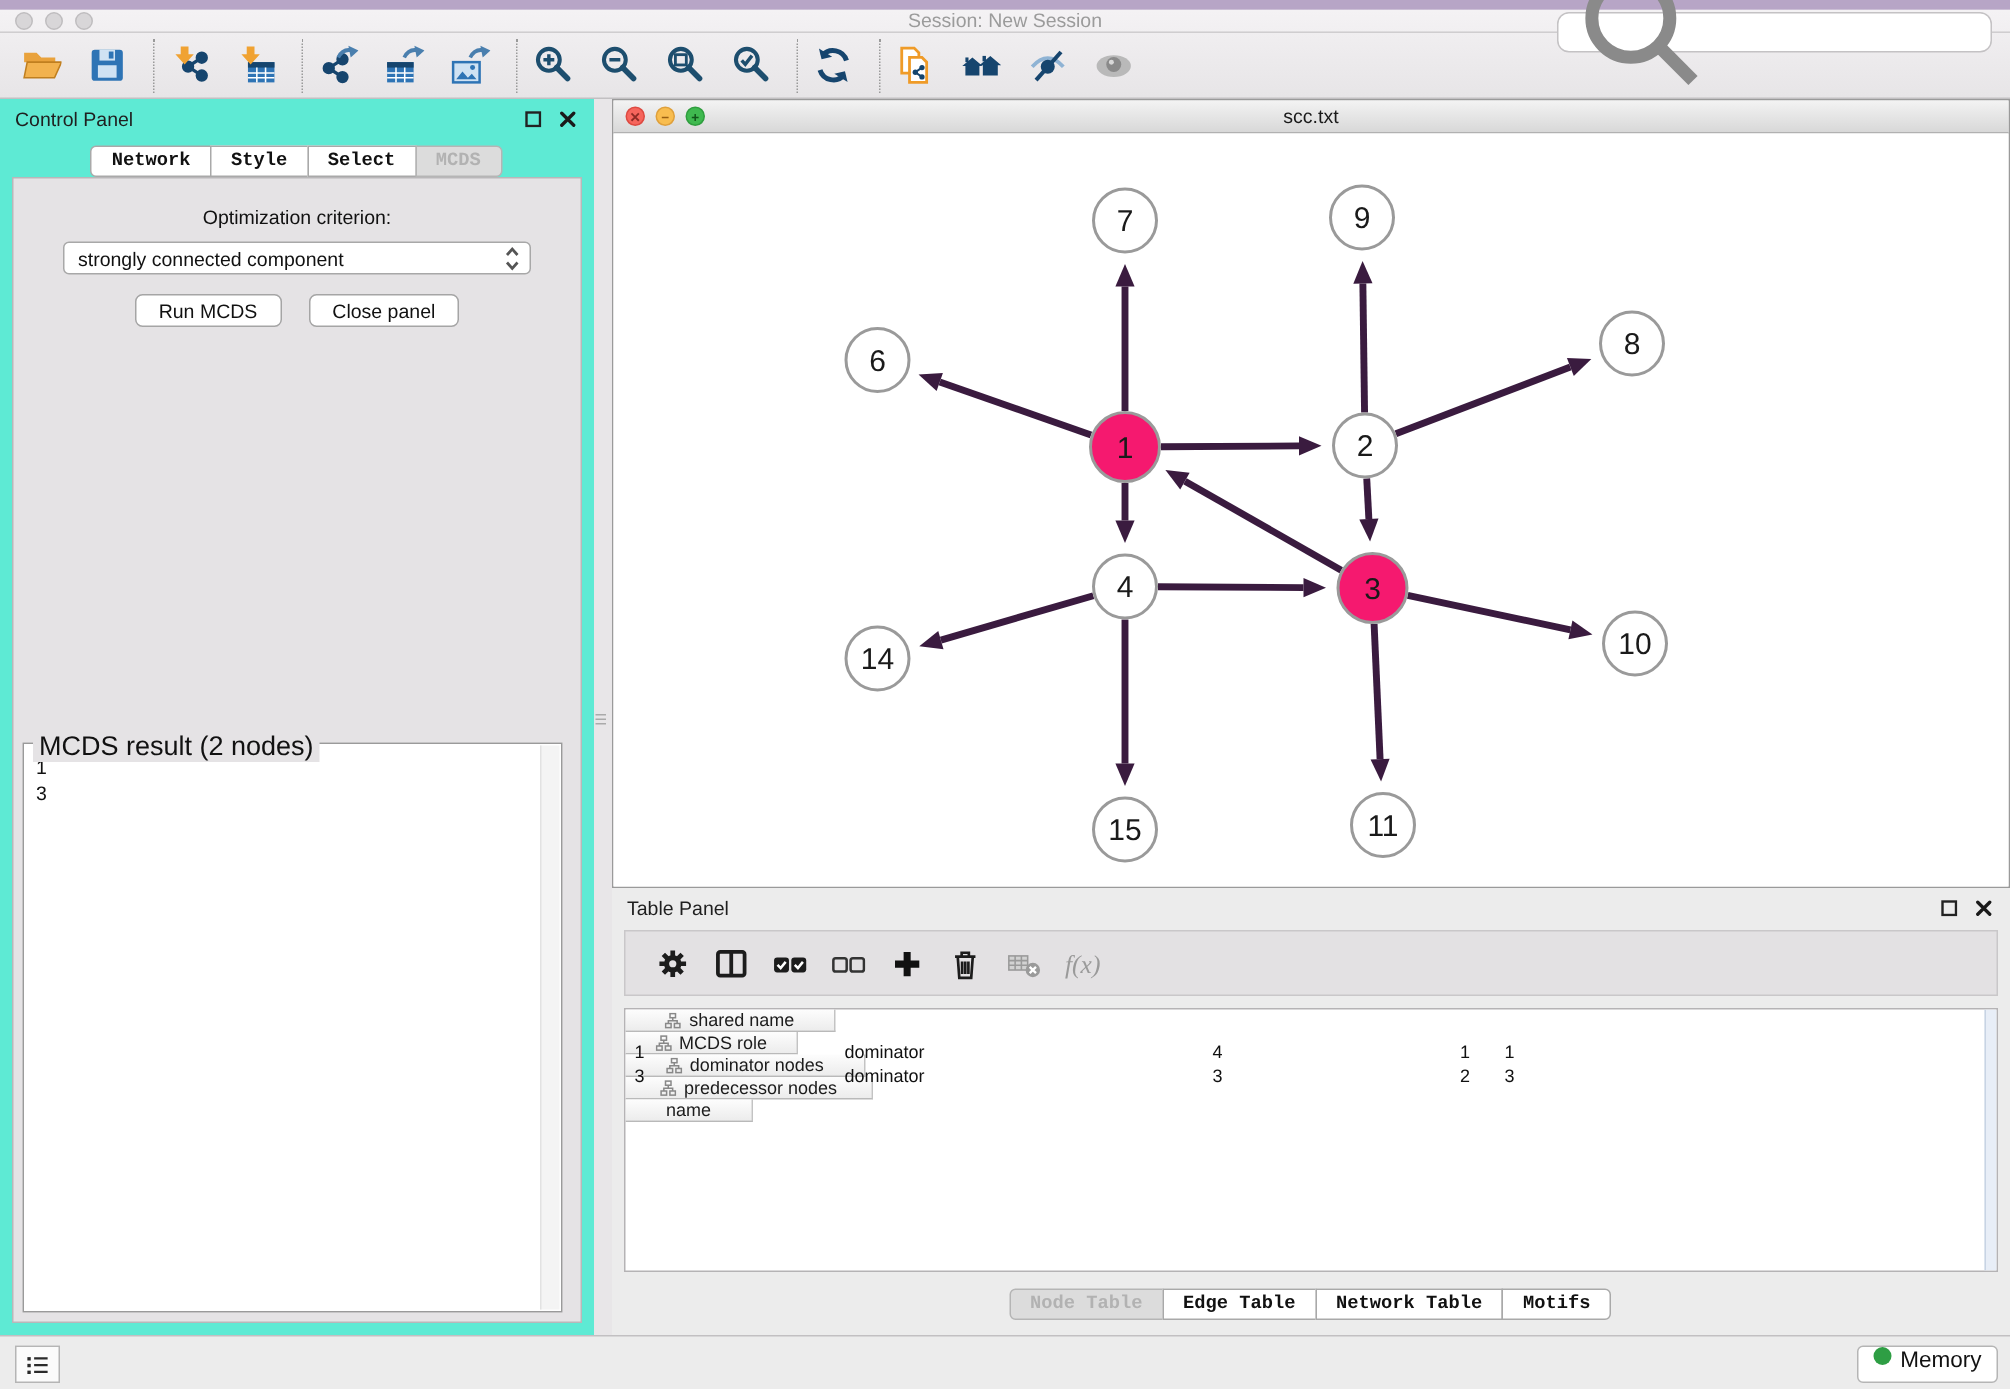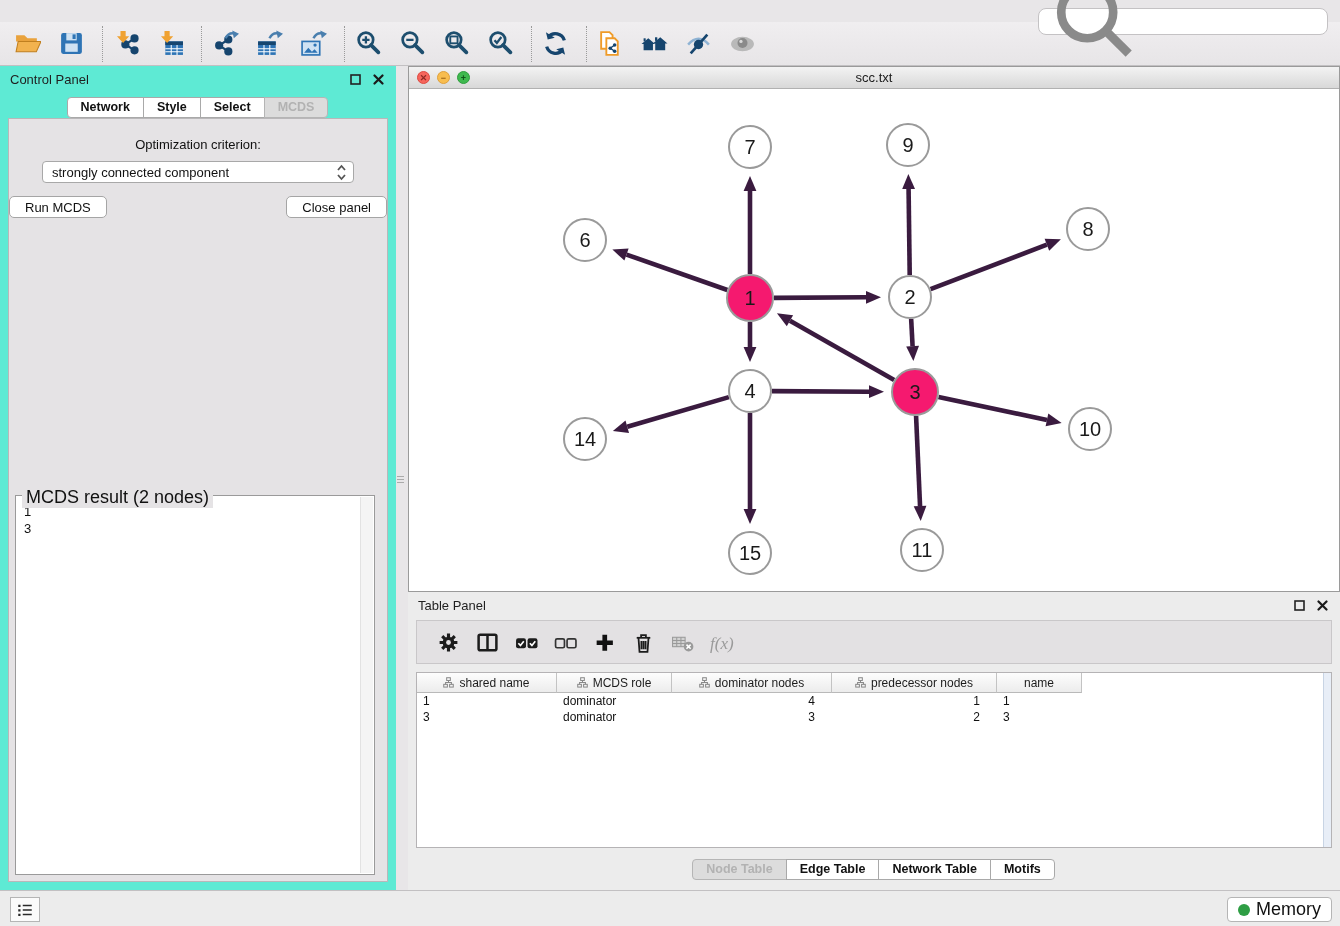--- a/index.html
+++ b/index.html
@@ -27,32 +27,32 @@
 
   
   #control-panel { position:absolute; left:0; top:66px; width:396px; height:824px; background:#5eead4; }
   .panel-header { height:26px; display:flex; align-items:center; }
   .panel-header .ptitle { font-size:13px; color:#1f1f1f; padding-left:10px; flex:1; }
   .panel-header .picons { display:flex; gap:12px; margin-right:12px; }
   .panel-header .picons svg { width:11px; height:11px; }
 
   .tabbar { display:flex; justify-content:center; }
   .tab { font-size:12.5px; font-weight:bold; color:#111; background:#fff; border:1px solid #a9a9a9;
-    padding:2px 13px 3px; margin-left:-1px; cursor:default; }
+    padding:2px 13px 3px; margin-left:-1px; cursor:default;font-family:Liberation Mono, monospace; }
   .tab:first-child { border-radius:4px 0 0 4px; }
   .tab:last-child { border-radius:0 4px 4px 0; }
   .tab.sel { background:#dcdcdc; color:#b2b2b2; border-color:#b5b5b5; }
 
   #cp-tabs { position:absolute; left:0; top:31px; width:100%; }
   #cp-box { position:absolute; left:8px; right:8px; top:52px; bottom:8px; background:#e5e3e5; border:1px solid #b9b7b9; }
   #opt-label { margin-top:18px; text-align:center; font-size:13px; color:#111; }
   #criterion-select { position:relative; width:312px; height:22px; margin:9px auto 0; background:#fff;
     border:1px solid #a8a8a8; border-radius:4px; font-size:13px; color:#111; display:flex; align-items:center; padding-left:9px; }
   #criterion-select .stepper { position:absolute; right:5px; top:2px; }
-  #cp-buttons { display:flex; justify-content:space-between; gap:18px; margin-top:13px; }
+  #cp-buttons { display:flex; justify-content:center; gap:18px; margin-top:13px; }
   .mac-btn { height:22px; background:#fff; border:1px solid #a5a5a5; border-radius:5px; padding:0 15px; font-size:13px; color:#111;
     font-family:"Liberation Sans",sans-serif; }
   #result-group { position:absolute; left:6px; right:12px; top:376px; bottom:6px; border:1px solid #9a9a9a; background:#fff; }
   #result-title { position:absolute; top:-9px; left:6px; background:#e5e3e5; padding:0 4px; font-size:18px; color:#111; }
   #result-scroll { position:absolute; right:1px; top:1px; bottom:1px; width:13px; background:#f4f4f4; border-left:1px solid #e2e2e2; }
   #result-items { padding:7px 0 0 8px; font-size:13px; color:#111; line-height:17px; }
 
   
   #v-grip { position:absolute; left:397px; top:470px; width:7px; height:18px; display:flex; flex-direction:column; justify-content:center; gap:2px; }
   #v-grip i { border-top:1px solid #aaa; }
@@ -74,44 +74,52 @@
 
   
   #table-panel { position:absolute; left:408px; top:592px; width:932px; height:298px; background:#ececec; }
   #tp-toolbar { position:absolute; left:8px; right:8px; top:28px; height:44px; background:#e3e1e3; border:1px solid #c9c7c9;
     display:flex; align-items:center; padding-left:18px; }
   #tp-toolbar .tbtn { width:26px; height:26px; margin-right:13px; }
   #tp-toolbar .tbtn svg { width:23px; height:23px; }
   #tp-toolbar .tbtn.fxw { width:40px; }
   #tp-toolbar .tbtn.fxw svg { width:38px; }
   #table-wrap { position:absolute; left:8px; right:8px; top:80px; bottom:42px; background:#fff; border:1px solid #b5b3b5; overflow:hidden; }
-  #thead { display:flex; height:20px; }
+  #thead { display:flex; height:20px;flex-direction:column; }
   .th { display:flex; align-items:center; justify-content:center; gap:5px; font-size:12px; color:#1c1c1c;
     background:linear-gradient(#fdfdfd,#ececec); border-right:1px solid #c3c3c3; border-bottom:1px solid #b9b9b9; }
   .th svg { width:11px; height:11px; }
   .tr { display:flex; height:16px; align-items:center; }
   .td { font-size:12px; color:#111; padding:0 6px; }
   .td.right { text-align:right; padding-right:17px; }
   #t-scroll { position:absolute; right:0; top:0; bottom:0; width:8px; background:#e8eef7; border-left:1px solid #c8d4e4; }
   #tp-tabs { position:absolute; bottom:10px; width:100%; }
 
   
   #statusbar { position:absolute; left:0; top:890px; width:100%; height:36px; background:#ececec; border-top:1px solid #c2c0c2; }
   #list-btn { position:absolute; left:10px; top:6px; width:30px; height:25px; background:#fbfbfb; border:1px solid #b5b5b5;
     display:flex; align-items:center; justify-content:center; }
   #list-btn svg { width:18px; height:18px; }
   #memory-btn { position:absolute; right:8px; top:6px; height:25px; background:#fff; border:1px solid #b5b5b5; border-radius:4px;
-    display:flex; align-items:center; gap:6px; padding:0 10px; font-size:18px; color:#111; }
+    display:flex; align-items:flex-start; gap:6px; padding:0 10px; font-size:15px; color:#111; }
   #memory-btn .dot { width:12px; height:12px; border-radius:50%; background:#2e9e44; }
 </style>
 </head>
 <body>
 
 <div id="app">
 
+  <div id="titlebar">
+    <div class="lights">
+      <span></span>
+      <span></span>
+      <span></span>
+    </div>
+    <div class="title">Session: New Session</div>
+  </div>
 
   <div id="toolbar">
       <span class="tbtn">
         <svg viewBox="0 0 26 26">
           <path d="M2 5h8l3 3h9v3H2z" fill="#e9a23c"></path>
           <path d="M4 11h22l-4.5 10H2z" fill="#f2b24e" stroke="#c07f1f" stroke-width="1"></path>
         </svg>
       </span>
       <span class="tbtn">
         <svg viewBox="0 0 26 26">

